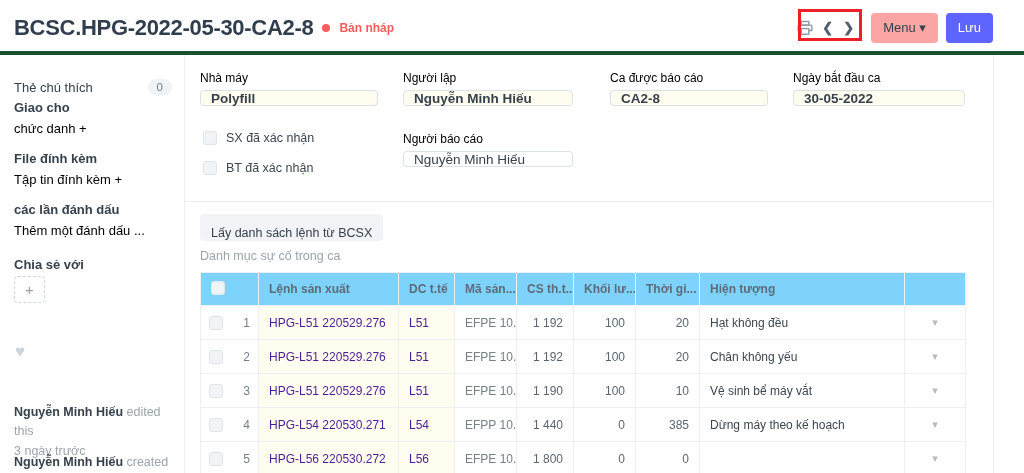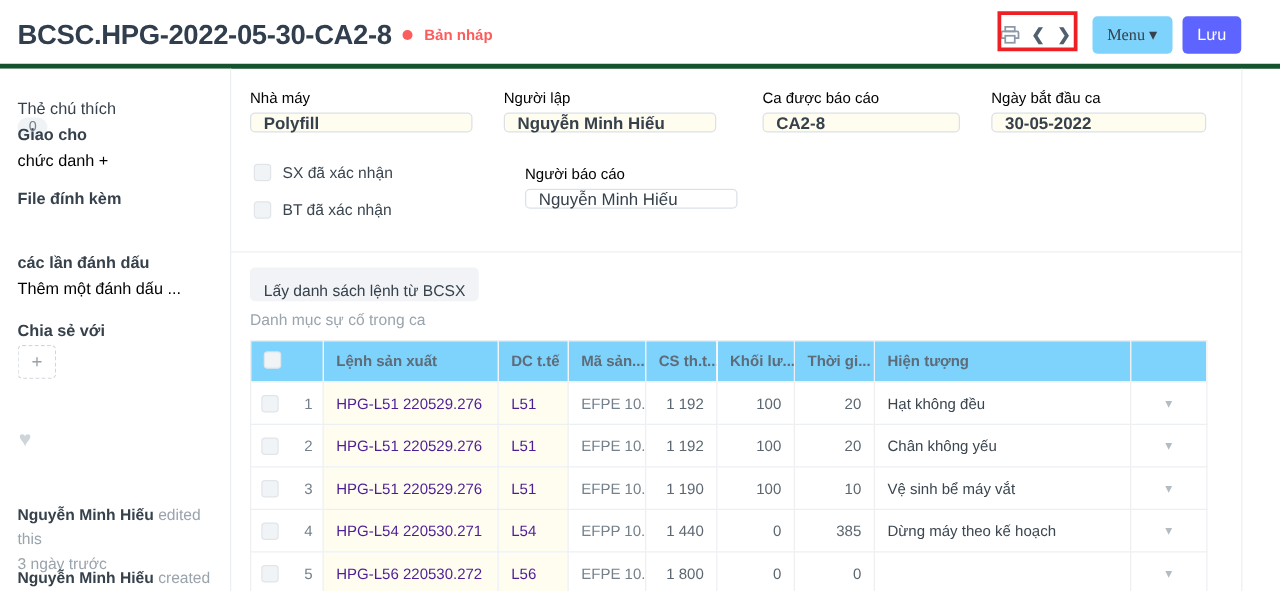--- a/index.html
+++ b/index.html
@@ -11,32 +11,32 @@
     background:#fff; border-bottom:4px solid #14532d; }
   .title-wrap { position:absolute; left:14px; top:0; height:55px; display:flex; align-items:center; gap:9px; }
   .page-title { font-size:22px; font-weight:700; color:#313e4e; letter-spacing:-0.3px; }
   .status-dot { width:8px; height:8px; border-radius:50%; background:#fb5c5c; display:inline-block; }
   .status-label { font-size:12px; font-weight:700; color:#fb5c5c; }
   .header-actions { position:absolute; right:31px; top:0; height:55px; display:flex; align-items:center; gap:8px; }
   .icon-btn { color:#8d99a6; display:flex; align-items:center; cursor:pointer; }
   .chev { font-size:13px; font-weight:700; color:#51606e; padding:0 1px; cursor:pointer; }
   .btn { border:none; border-radius:4px; font-size:13px; height:30px; padding:0 12px;
     font-family:"Liberation Sans", sans-serif; cursor:pointer; }
-  .btn-menu { background:#7dd3fc; color:#36414c; margin-left:8px;font-family:Liberation Serif, serif; }
+  .btn-menu { background:#fca5a5; color:#36414c; margin-left:8px; }
   .btn-save { background:#5e64ff; color:#fff; font-weight:400; }
   .annotation-box { position:absolute; left:798px; top:9px; width:64px; height:32px;
     border:3px solid #ec2025; pointer-events:none; }
 
   
   .sidebar { position:absolute; left:0; top:55px; width:185px; height:418px;
     border-right:1px solid #ebeff2; background:#fff; }
   .side-item { position:absolute; left:14px; width:158px; font-size:13px; }
   .side-strong { font-weight:700; color:#36414c; }
   .side-muted { color:#000000; }
-  .row-between { display:flex; justify-content:space-between; align-items:flex-start;flex-direction:column; }
+  .row-between { display:flex; justify-content:space-between; align-items:center; }
   .count-badge { background:#f0f3f6; color:#74808b; font-size:11.5px; border-radius:10px;
     padding:2px 9px; font-weight:400; }
   .share-add-btn { position:absolute; left:14px; top:276px; width:31px; height:27px;
     border:1px dashed #cfd7dd; border-radius:4px; background:#fff; color:#98a1ab;
     font-size:15px; line-height:25px; text-align:center; cursor:pointer; }
   .heart { position:absolute; left:15px; top:342px; font-size:17px; color:#cdd4da; }
   .activity { position:absolute; left:14px; width:162px; font-size:12.5px; color:#9aa4ad; line-height:1.55; }
   .activity b { color:#36414c; font-weight:700; }
 
   
@@ -99,20 +99,21 @@
 </div>
 
 <div class="sidebar">
   <div class="side-item row-between" style="top:12px; position:relative; margin-top:12px;">
     <span style="color:#36414c;">Thẻ chú thích</span>
     <span class="count-badge">0</span>
   </div>
   <div class="side-item side-strong" style="top:45px;">Giao cho</div>
   <div class="side-item side-muted" style="top:66px;">chức danh +</div>
   <div class="side-item side-strong" style="top:96px;">File đính kèm</div>
+  <div class="side-item side-muted" style="top:117px;">Tập tin đính kèm +</div>
   <div class="side-item side-strong" style="top:147px;">các lần đánh dấu</div>
   <div class="side-item side-muted" style="top:168px;">Thêm một đánh dấu ...</div>
   <div class="side-item side-strong" style="top:202px;">Chia sẻ với</div>
   <button class="share-add-btn" style="top:221px;">+</button>
   <div class="heart" style="top:287px;">♥</div>
   <div class="activity" style="top:348px;">
     <b>Nguyễn Minh Hiếu</b><span> edited this</span>
     <div>3 ngày trước</div>
   </div>
   <div class="activity" style="top:398px;">
@@ -142,21 +143,21 @@
 </div>
 
 <div class="checkbox-row" style="left:203px; top:131px;">
   <span class="cb"></span>
   <span class="cb-label">SX đã xác nhận</span>
 </div>
 <div class="checkbox-row" style="left:203px; top:161px;">
   <span class="cb"></span>
   <span class="cb-label">BT đã xác nhận</span>
 </div>
-<div class="field" style="left:420px; top:132px; width:170px;">
+<div class="field" style="left:403px; top:132px; width:170px;">
   <div class="field-label">Người báo cáo</div>
   <div class="field-input">Nguyễn Minh Hiếu</div>
 </div>
 
 <button class="fetch-btn">Lấy danh sách lệnh từ BCSX</button>
 <div class="table-label">Danh mục sự cố trong ca</div>
 
 <div class="grid-wrap">
   <table>
     <colgroup>

